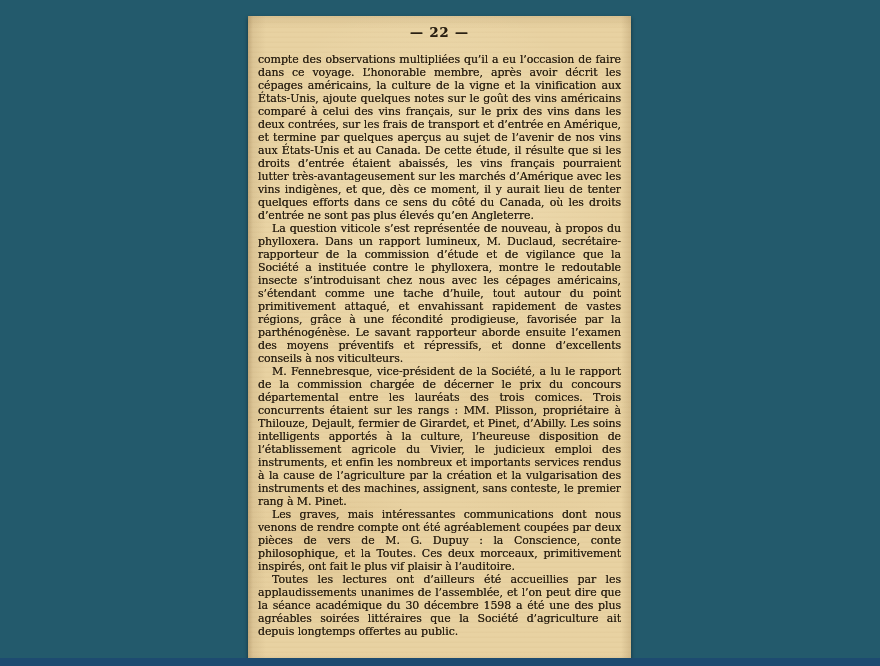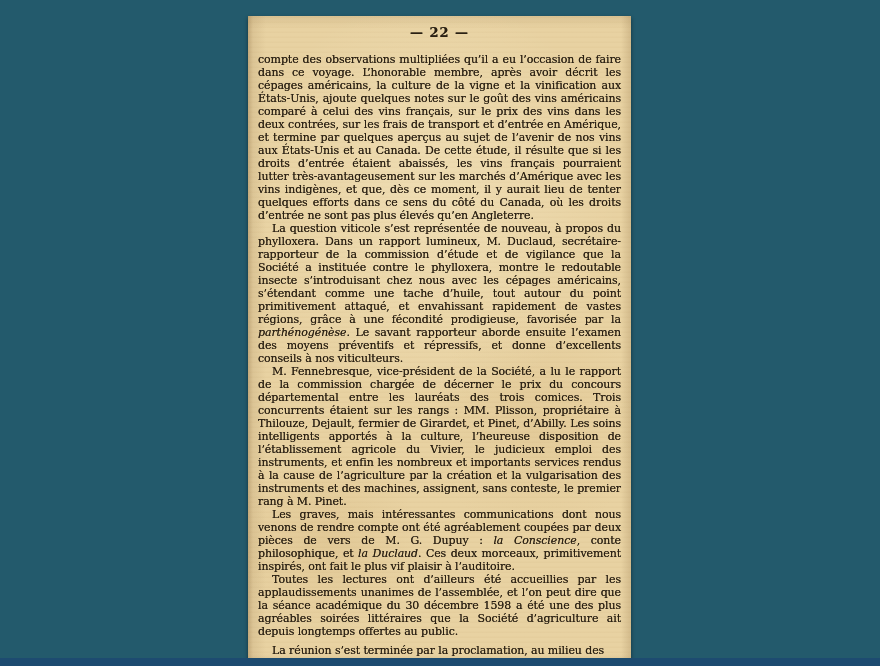--- a/index.html
+++ b/index.html
@@ -55,30 +55,29 @@
     color:var(--ink);
     letter-spacing:-0.1px;
     text-shadow:0 0 0.45px rgba(42,32,19,0.8);
   }
   .text-block p{
     margin:0;
     text-indent:14px;
   }
   .text-block p.no-indent{text-indent:0;}
   .text-block p.space-before{margin-top:6px;}
-  .it{font-style:italic;margin-top:40px;}
+  .it{margin-top:40px;}
 </style>
 </head>
 <body>
 
 <div class="page">
   <div class="page-number">— 22 —</div>
   <div class="text-block">
       <p class="no-indent"><span>compte des observations multipliées qu’il a eu l’occasion de faire dans ce voyage. L’honorable membre, après avoir décrit les cépages américains, la culture de la vigne et la vinification aux États-Unis, ajoute quelques notes sur le goût des vins américains comparé à celui des vins français, sur le prix des vins dans les deux contrées, sur les frais de transport et d’entrée en Amérique, et termine par quelques aperçus au sujet de l’avenir de nos vins aux États-Unis et au Canada. De cette étude, il résulte que si les droits d’entrée étaient abaissés, les vins français pourraient lutter très-avantageusement sur les marchés d’Amérique avec les vins indigènes, et que, dès ce moment, il y aurait lieu de tenter quelques efforts dans ce sens du côté du Canada, où les droits d’entrée ne sont pas plus élevés qu’en Angleterre.</span></p>
       <p><span>La question viticole s’est représentée de nouveau, à propos du phylloxera. Dans un rapport lumineux, M. Duclaud, secrétaire-rapporteur de la commission d’étude et de vigilance que la Société a instituée contre le phylloxera, montre le redoutable insecte s’introduisant chez nous avec les cépages américains, s’étendant comme une tache d’huile, tout autour du point primitivement attaqué, et envahissant rapidement de vastes régions, grâce à une fécondité prodigieuse, favorisée par la </span><span class="it">parthénogénèse</span><span>. Le savant rapporteur aborde ensuite l’examen des moyens préventifs et répressifs, et donne d’excellents conseils à nos viticulteurs.</span></p>
       <p><span>M. Fennebresque, vice-président de la Société, a lu le rapport de la commission chargée de décerner le prix du concours départemental entre les lauréats des trois comices. Trois concurrents étaient sur les rangs : MM. Plisson, propriétaire à Thilouze, Dejault, fermier de Girardet, et Pinet, d’Abilly. Les soins intelligents apportés à la culture, l’heureuse disposition de l’établissement agricole du Vivier, le judicieux emploi des instruments, et enfin les nombreux et importants services rendus à la cause de l’agriculture par la création et la vulgarisation des instruments et des machines, assignent, sans conteste, le premier rang à M. Pinet.</span></p>
-      <p><span>Les graves, mais intéressantes communications dont nous venons de rendre compte ont été agréablement coupées par deux pièces de vers de M. G. Dupuy : </span><span class="it">la Conscience</span><span>, conte philosophique, et </span><span class="it">la Duclaud</span><span>. Ces deux morceaux, primitivement inspirés, ont fait le plus vif plaisir à l’auditoire.</span></p>
+      <p><span>Les graves, mais intéressantes communications dont nous venons de rendre compte ont été agréablement coupées par deux pièces de vers de M. G. Dupuy : </span><span class="it">la Conscience</span><span>, conte philosophique, et </span><span class="it">la Toutes</span><span>. Ces deux morceaux, primitivement inspirés, ont fait le plus vif plaisir à l’auditoire.</span></p>
       <p><span>Toutes les lectures ont d’ailleurs été accueillies par les applaudissements unanimes de l’assemblée, et l’on peut dire que la séance académique du 30 décembre 1598 a été une des plus agréables soirées littéraires que la Société d’agriculture ait depuis longtemps offertes au public.</span></p>
-      <p class="space-before"><span>La réunion s’est terminée par la proclamation, au milieu des</span></p>
     </div>
 </div>
 
 <div class="bottom-band"></div>
 
 </body></html>

